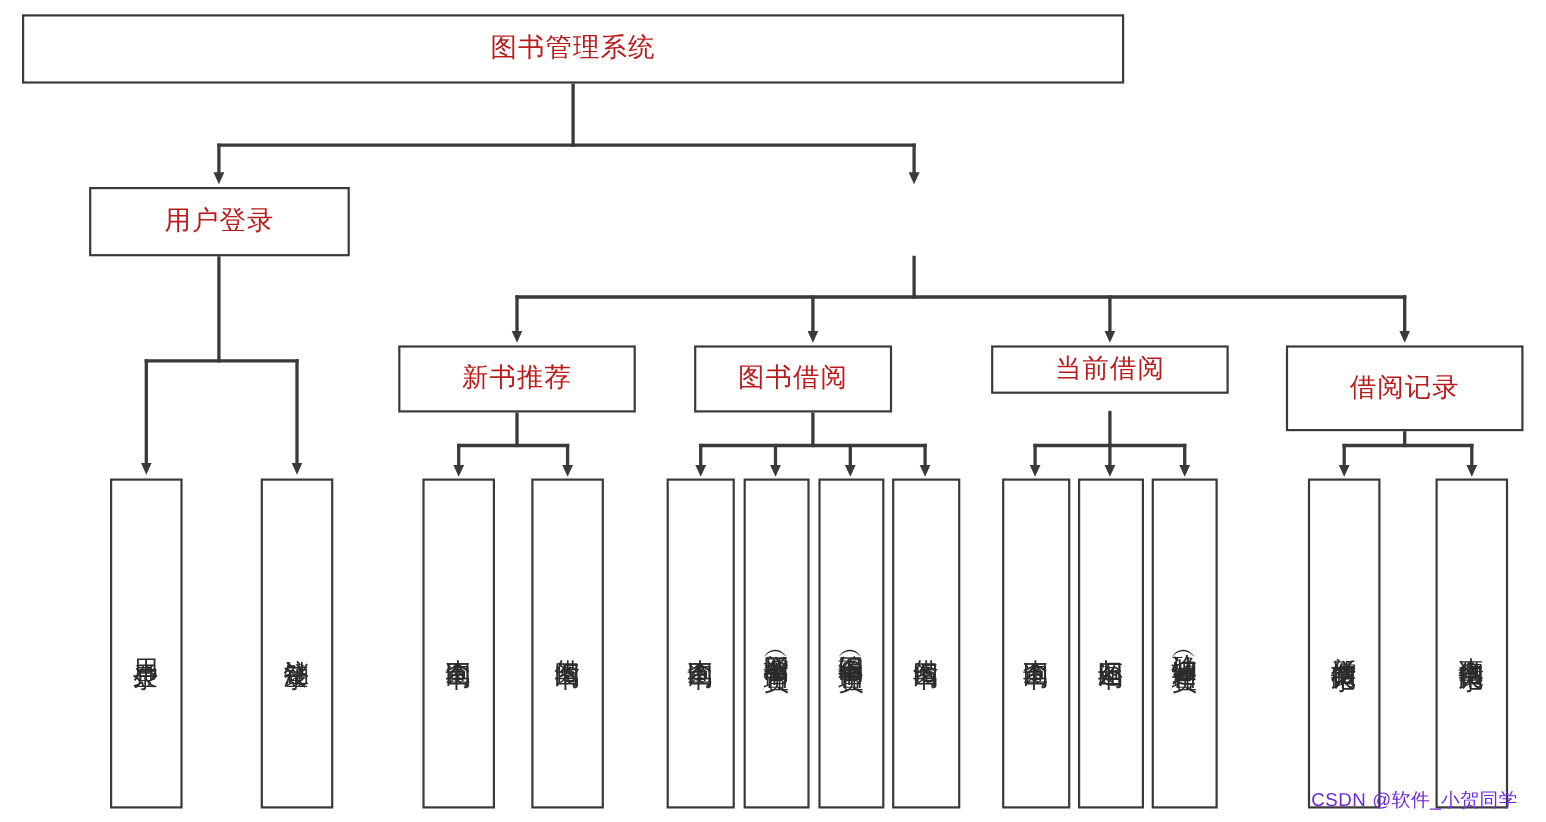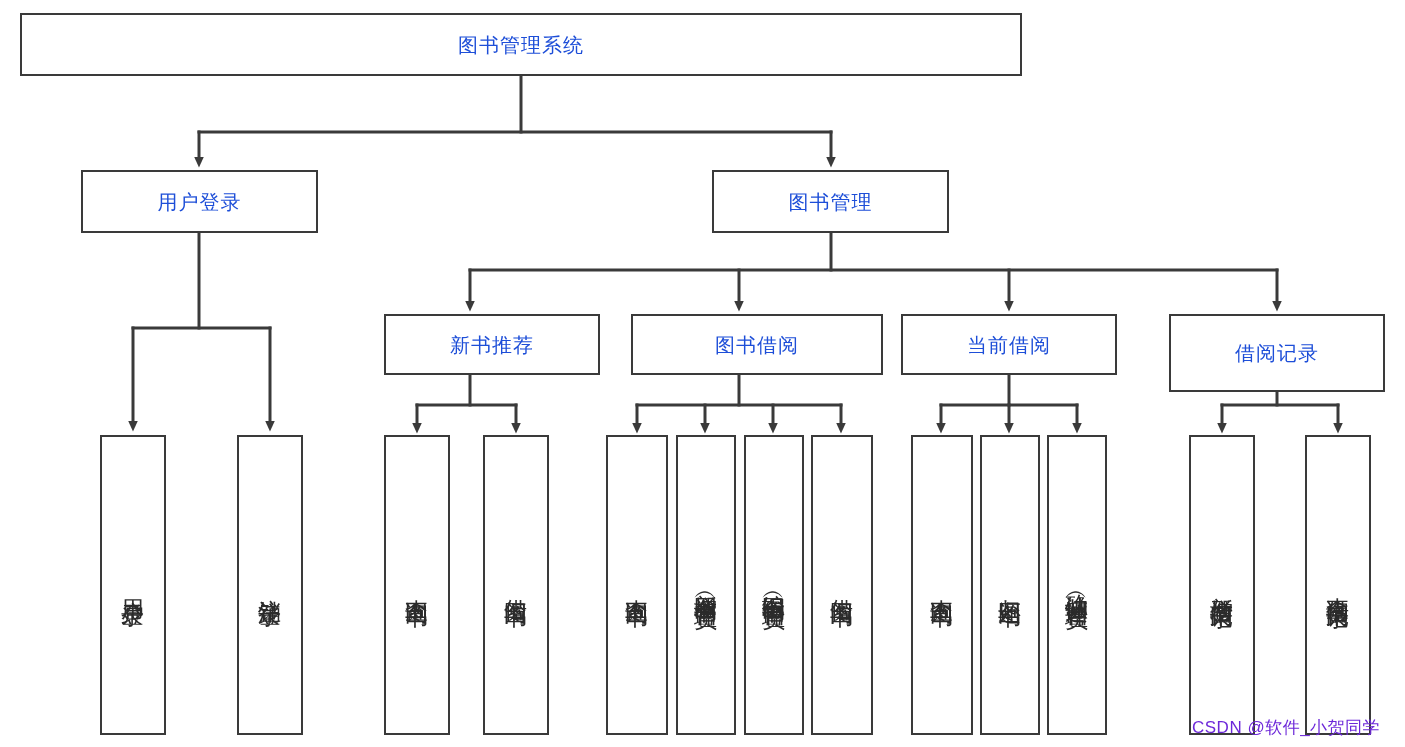--- a/index.html
+++ b/index.html
@@ -28,22 +28,22 @@
     position: absolute;
     box-sizing: border-box;
     background: #ffffff;
     border: 2.5px solid #3a3a3a;
     display: flex;
     align-items: center;
     justify-content: center;
     overflow: hidden;
   }
   .node-label-h {
-    font-size: 20px;
-    color: #1d4ed8;
+    font-size: 24px;
+    color: #b91c1c;
     line-height: 1.1;
     white-space: nowrap;
     letter-spacing: 1px;
   }
   .node-label-v {
     font-size: 23px;
     color: #2b2b2b;
     writing-mode: vertical-rl;
     text-orientation: upright;
     line-height: 1.22;
@@ -114,31 +114,28 @@
     </g>
   </svg>
 
   <div class="node-box" style="left:20px; top:13px; width:1002px; height:63px;">
     <span class="node-label-h">图书管理系统</span>
   </div>
 
   <div class="node-box" style="left:81px; top:170px; width:237px; height:63px;">
     <span class="node-label-h">用户登录</span>
   </div>
-  <div class="node-box" style="left:712px; top:170px; width:237px; height:63px;">
-    <span class="node-label-h">图书管理</span>
-  </div>
 
-  <div class="node-box" style="left:362px; top:314px; width:216px; height:61px;margin-left:22px;">
+  <div class="node-box" style="left:362px; top:314px; width:216px; height:61px;">
     <span class="node-label-h">新书推荐</span>
   </div>
-  <div class="node-box" style="left:631px; top:314px; width:252px; height:61px;">
+  <div class="node-box" style="left:631px; top:314px; width:180px; height:61px;">
     <span class="node-label-h">图书借阅</span>
   </div>
-  <div class="node-box" style="left:901px; top:314px; width:216px; height:61px;">
+  <div class="node-box" style="left:901px; top:314px; width:216px; height:44px;">
     <span class="node-label-h">当前借阅</span>
   </div>
   <div class="node-box" style="left:1169px; top:314px; width:216px; height:78px;">
     <span class="node-label-h">借阅记录</span>
   </div>
 
   <div class="node-box" style="left:100px; top:435px; width:66px; height:300px;">
     <span class="node-label-v">用户登录</span>
   </div>
   <div class="node-box" style="left:237px; top:435px; width:66px; height:300px;">

